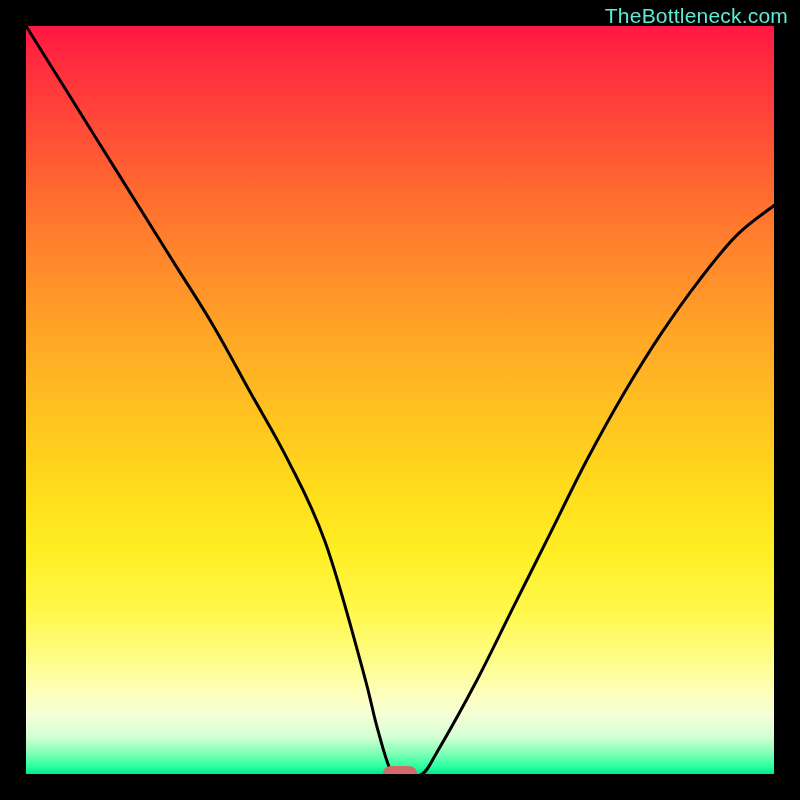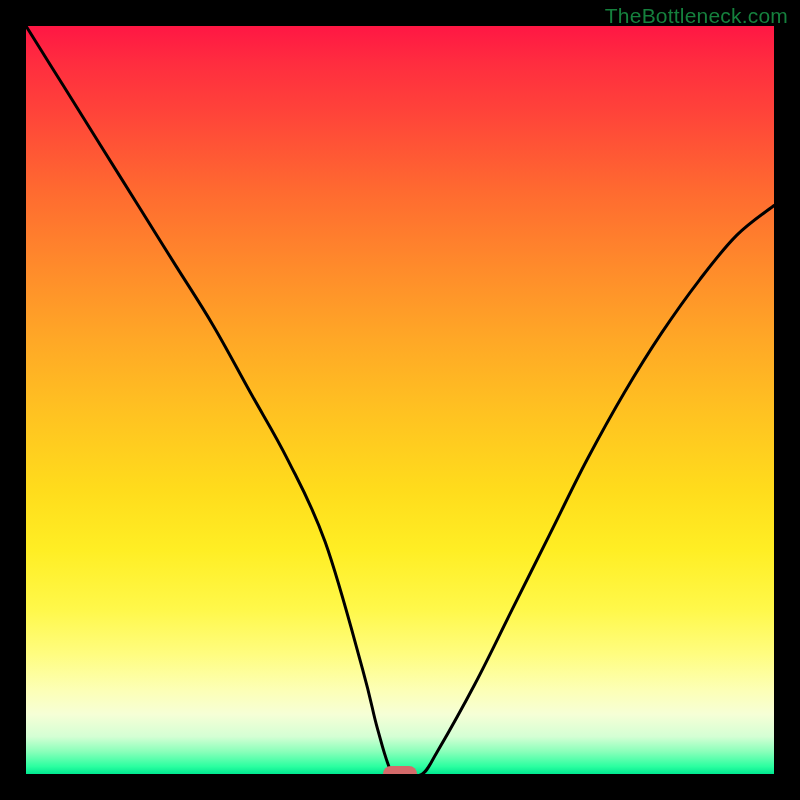--- a/index.html
+++ b/index.html
@@ -59,21 +59,21 @@
     width: 34px;
     height: 16px;
     background: #d46a6a;
     border-radius: 8px;
     transform: translate(-50%, -50%);
   }
   .watermark {
     position: absolute;
     top: 4px;
     right: 12px;
-    color: #15803d;
+    color: #5eead4;
     font-size: 21px;
     letter-spacing: 0.2px;
     user-select: none;
   }
 </style>
 </head>
 <body>
 
 <div class="frame">
 

